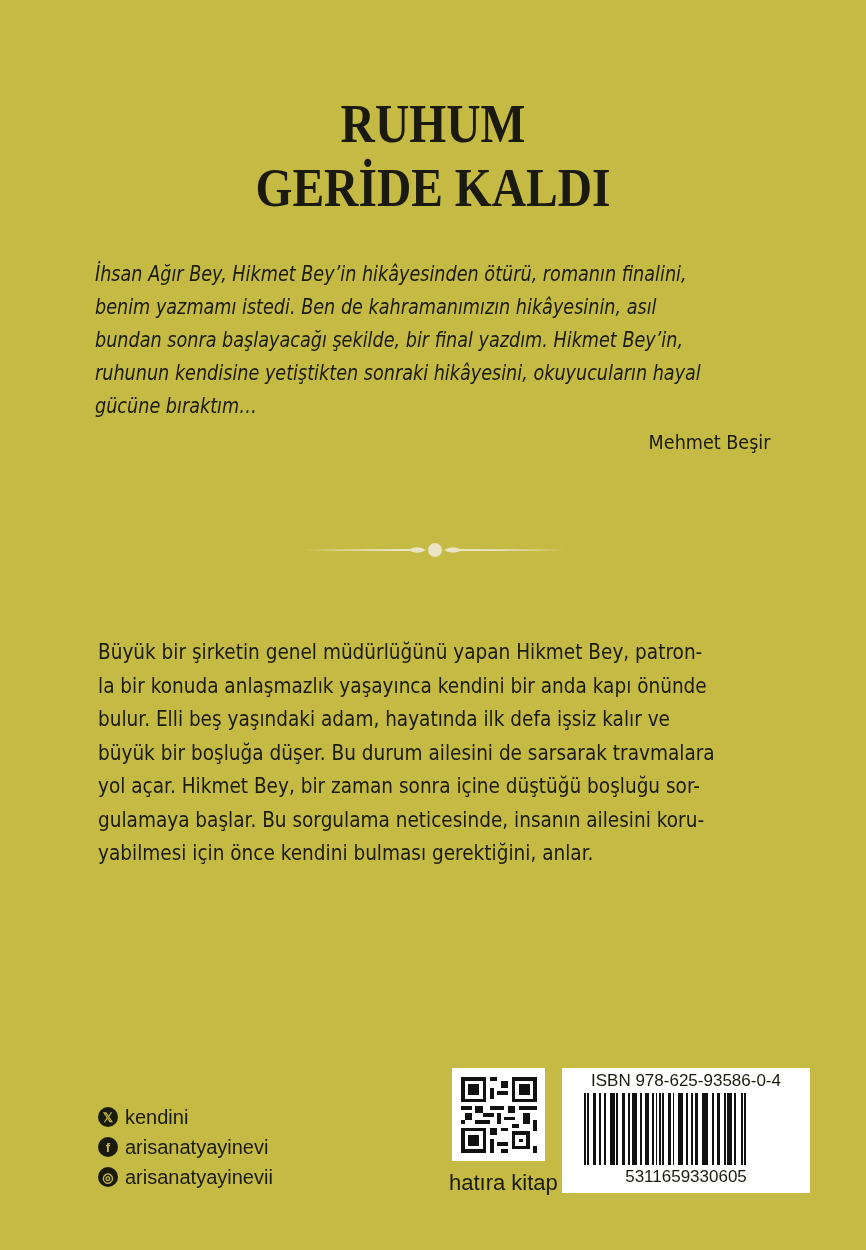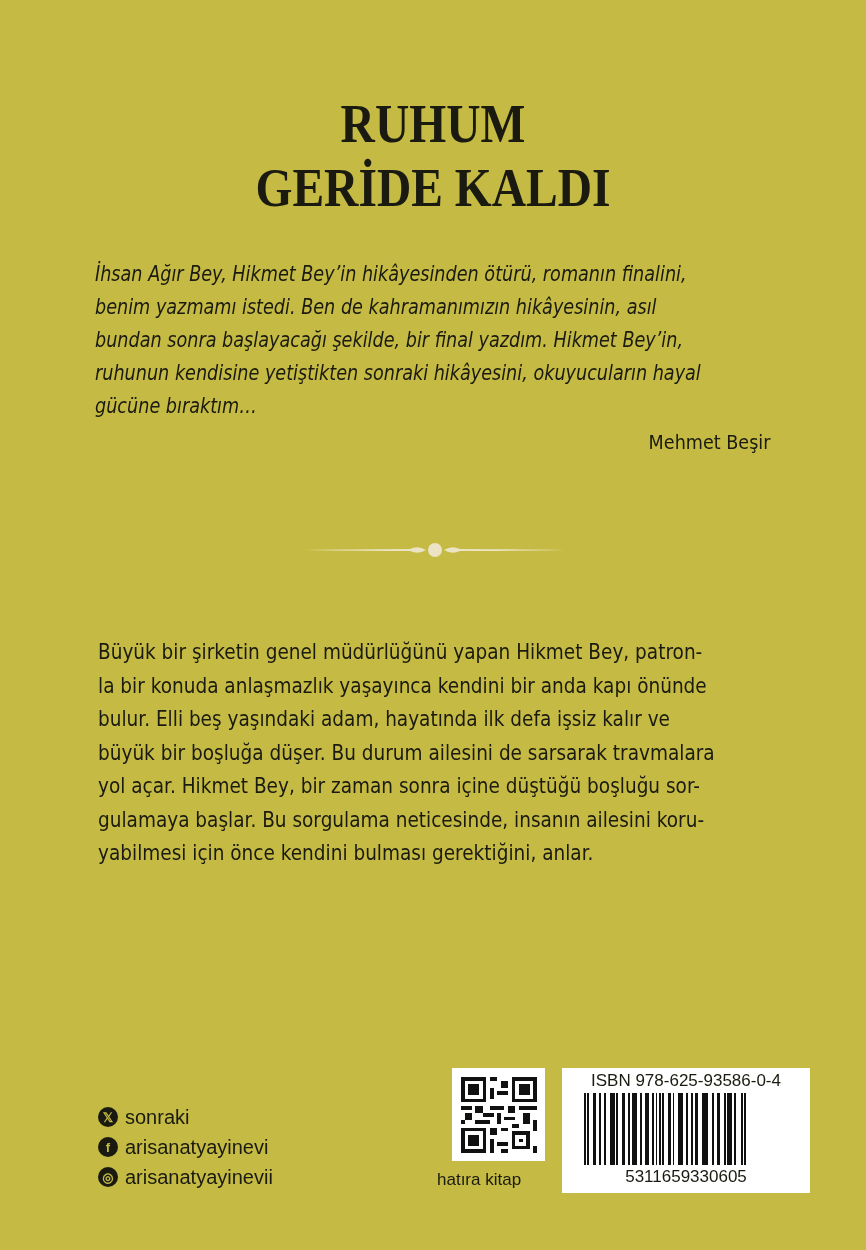--- a/index.html
+++ b/index.html
@@ -10,21 +10,21 @@
   .quote { position:absolute; left:95px; width:680px; top:258px; font-family:"DejaVu Sans", sans-serif; font-style:italic; font-size:20.5px; line-height:33px; text-align:justify; transform:scaleX(0.86); transform-origin:left top; width:790px; }
   .qline { display:block; white-space:nowrap; }
   .author { position:absolute; right:96px; top:430px; font-family:"DejaVu Sans", sans-serif; font-size:20px; transform:scaleX(0.88); transform-origin:right top; }
   .ornament { position:absolute; left:300px; top:538px; width:270px; height:24px; }
   .body { position:absolute; left:98px; top:636px; font-family:"DejaVu Sans", sans-serif; font-size:21px; line-height:33.5px; transform:scaleX(0.88); transform-origin:left top; }
   .bline { display:block; white-space:nowrap; }
   .socials { position:absolute; left:98px; top:1102px; font-family:"Liberation Sans", sans-serif; font-size:20px; }
   .srow { display:flex; align-items:center; height:30px; }
   .sicon { width:20px; height:20px; border-radius:50%; background:#1a1a10; color:#c5bb44; display:flex; align-items:center; justify-content:center; margin-right:7px; font-size:13px; font-weight:bold; }
   .qr { position:absolute; left:452px; top:1068px; width:93px; height:93px; background:#fff; display:flex; align-items:center; justify-content:center; }
-  .qrlabel { position:absolute; left:437px; top:1170px; font-family:"Liberation Sans", sans-serif; font-size:17px; }
+  .qrlabel { position:absolute; left:449px; top:1170px; font-family:"Liberation Sans", sans-serif; font-size:22px; }
   .barcode { position:absolute; left:562px; top:1068px; width:248px; height:125px; background:#fff; }
   .isbn { position:absolute; top:3px; width:100%; text-align:center; font-family:"Liberation Sans", sans-serif; font-size:17px; }
   .bars { position:absolute; left:22px; top:25px; width:162px; height:72px; }
   .ean { position:absolute; top:99px; width:100%; text-align:center; font-family:"Liberation Sans", sans-serif; font-size:17px; }
 </style>
 </head>
 <body>
 
 <div class="title t1">RUHUM</div>
 <div class="title t2">GERİDE KALDI</div>
@@ -50,21 +50,21 @@
   <span class="bline">bulur. Elli beş yaşındaki adam, hayatında ilk defa işsiz kalır ve</span>
   <span class="bline">büyük bir boşluğa düşer. Bu durum ailesini de sarsarak travmalara</span>
   <span class="bline">yol açar. Hikmet Bey, bir zaman sonra içine düştüğü boşluğu sor-</span>
   <span class="bline">gulamaya başlar. Bu sorgulama neticesinde, insanın ailesini koru-</span>
   <span class="bline">yabilmesi için önce kendini bulması gerektiğini, anlar.</span>
 </div>
 
 <div class="socials">
   <div class="srow">
     <span class="sicon">𝕏</span>
-    <span>sonraki</span>
+    <span>kendini</span>
   </div>
   <div class="srow">
     <span class="sicon">f</span>
     <span>arisanatyayinevi</span>
   </div>
   <div class="srow">
     <span class="sicon">◎</span>
     <span>arisanatyayinevii</span>
   </div>
 </div>

